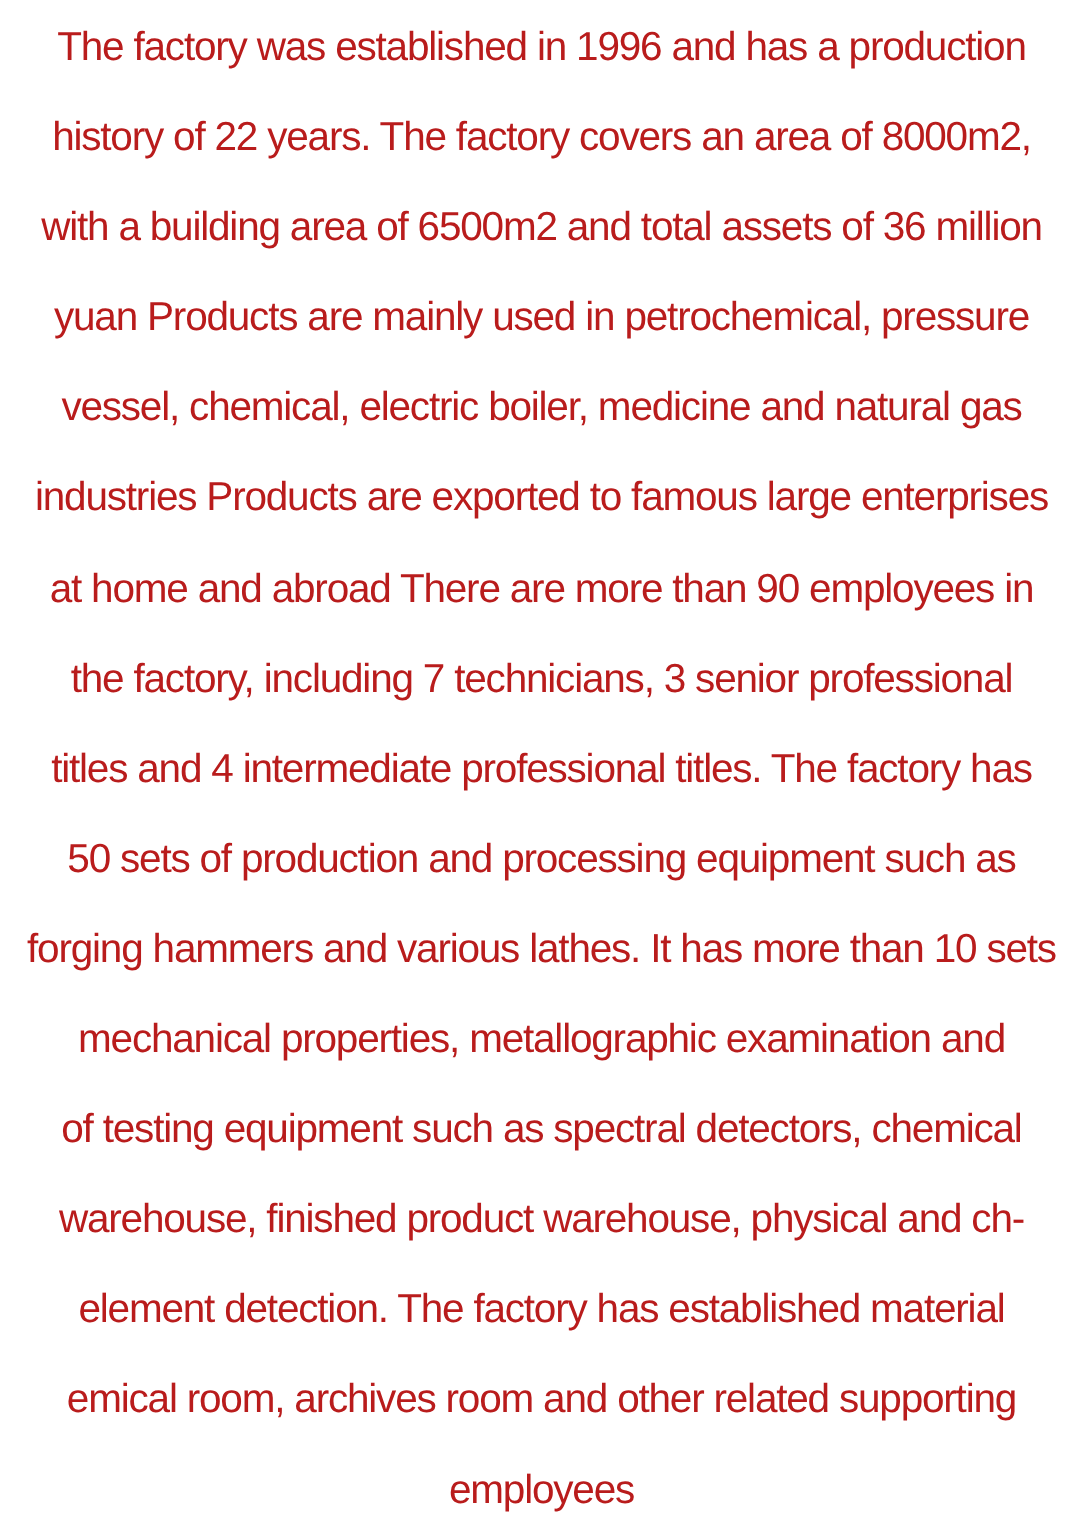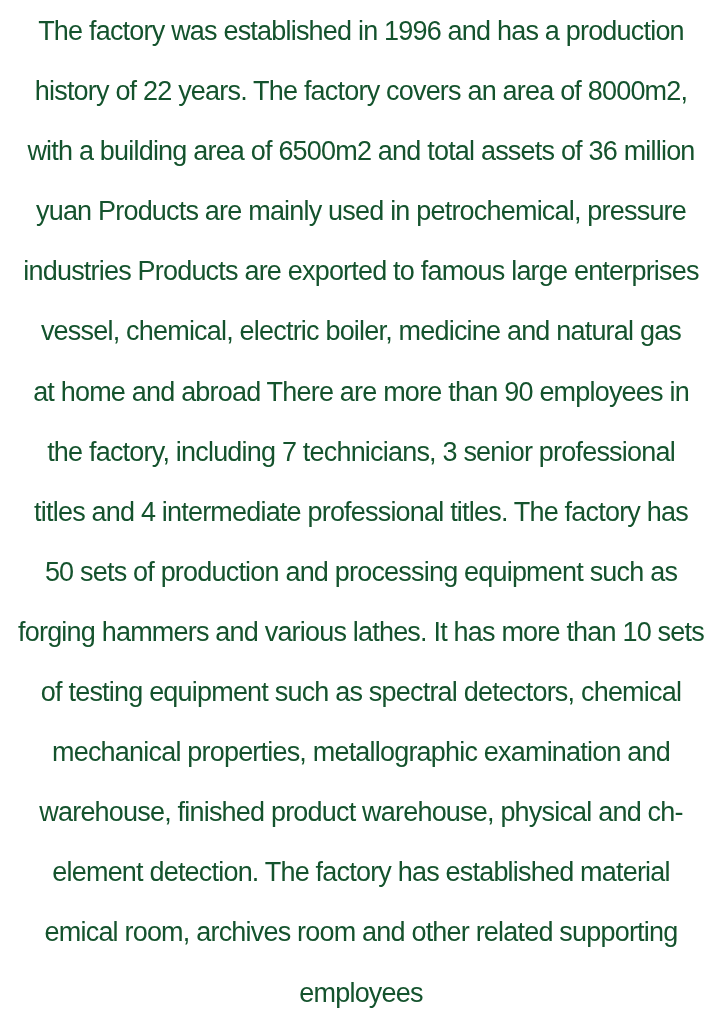--- a/index.html
+++ b/index.html
@@ -11,47 +11,47 @@
     position: relative;
     width: 722px;
     height: 1024px;
     overflow: hidden;
     background: #ffffff;
     font-family: "Liberation Sans", sans-serif;
   }
   .paragraph {
     width: 100%;
     padding-top: 1px;
-    color: #14532d;
+    color: #b91c1c;
     font-size: 27px;
     font-weight: 400;
     letter-spacing: -0.8px;
     text-align: center;
   }
   .line {
     line-height: 60.1px;
     white-space: nowrap;
   }
 </style>
 </head>
 <body>
 
 <div class="page">
   <div class="paragraph">
     <div class="line">The factory was established in 1996 and has a production</div>
     <div class="line">history of 22 years. The factory covers an area of 8000m2,</div>
     <div class="line">with a building area of 6500m2 and total assets of 36 million</div>
     <div class="line">yuan Products are mainly used in petrochemical, pressure</div>
+    <div class="line">vessel, chemical, electric boiler, medicine and natural gas</div>
     <div class="line">industries Products are exported to famous large enterprises</div>
-    <div class="line">vessel, chemical, electric boiler, medicine and natural gas</div>
     <div class="line">at home and abroad There are more than 90 employees in</div>
     <div class="line">the factory, including 7 technicians, 3 senior professional</div>
     <div class="line">titles and 4 intermediate professional titles. The factory has</div>
     <div class="line">50 sets of production and processing equipment such as</div>
     <div class="line">forging hammers and various lathes. It has more than 10 sets</div>
+    <div class="line">mechanical properties, metallographic examination and</div>
     <div class="line">of testing equipment such as spectral detectors, chemical</div>
-    <div class="line">mechanical properties, metallographic examination and</div>
     <div class="line">warehouse, finished product warehouse, physical and ch-</div>
     <div class="line">element detection. The factory has established material</div>
     <div class="line">emical room, archives room and other related supporting</div>
     <div class="line">employees</div>
   </div>
 </div>
 
 </body></html>

